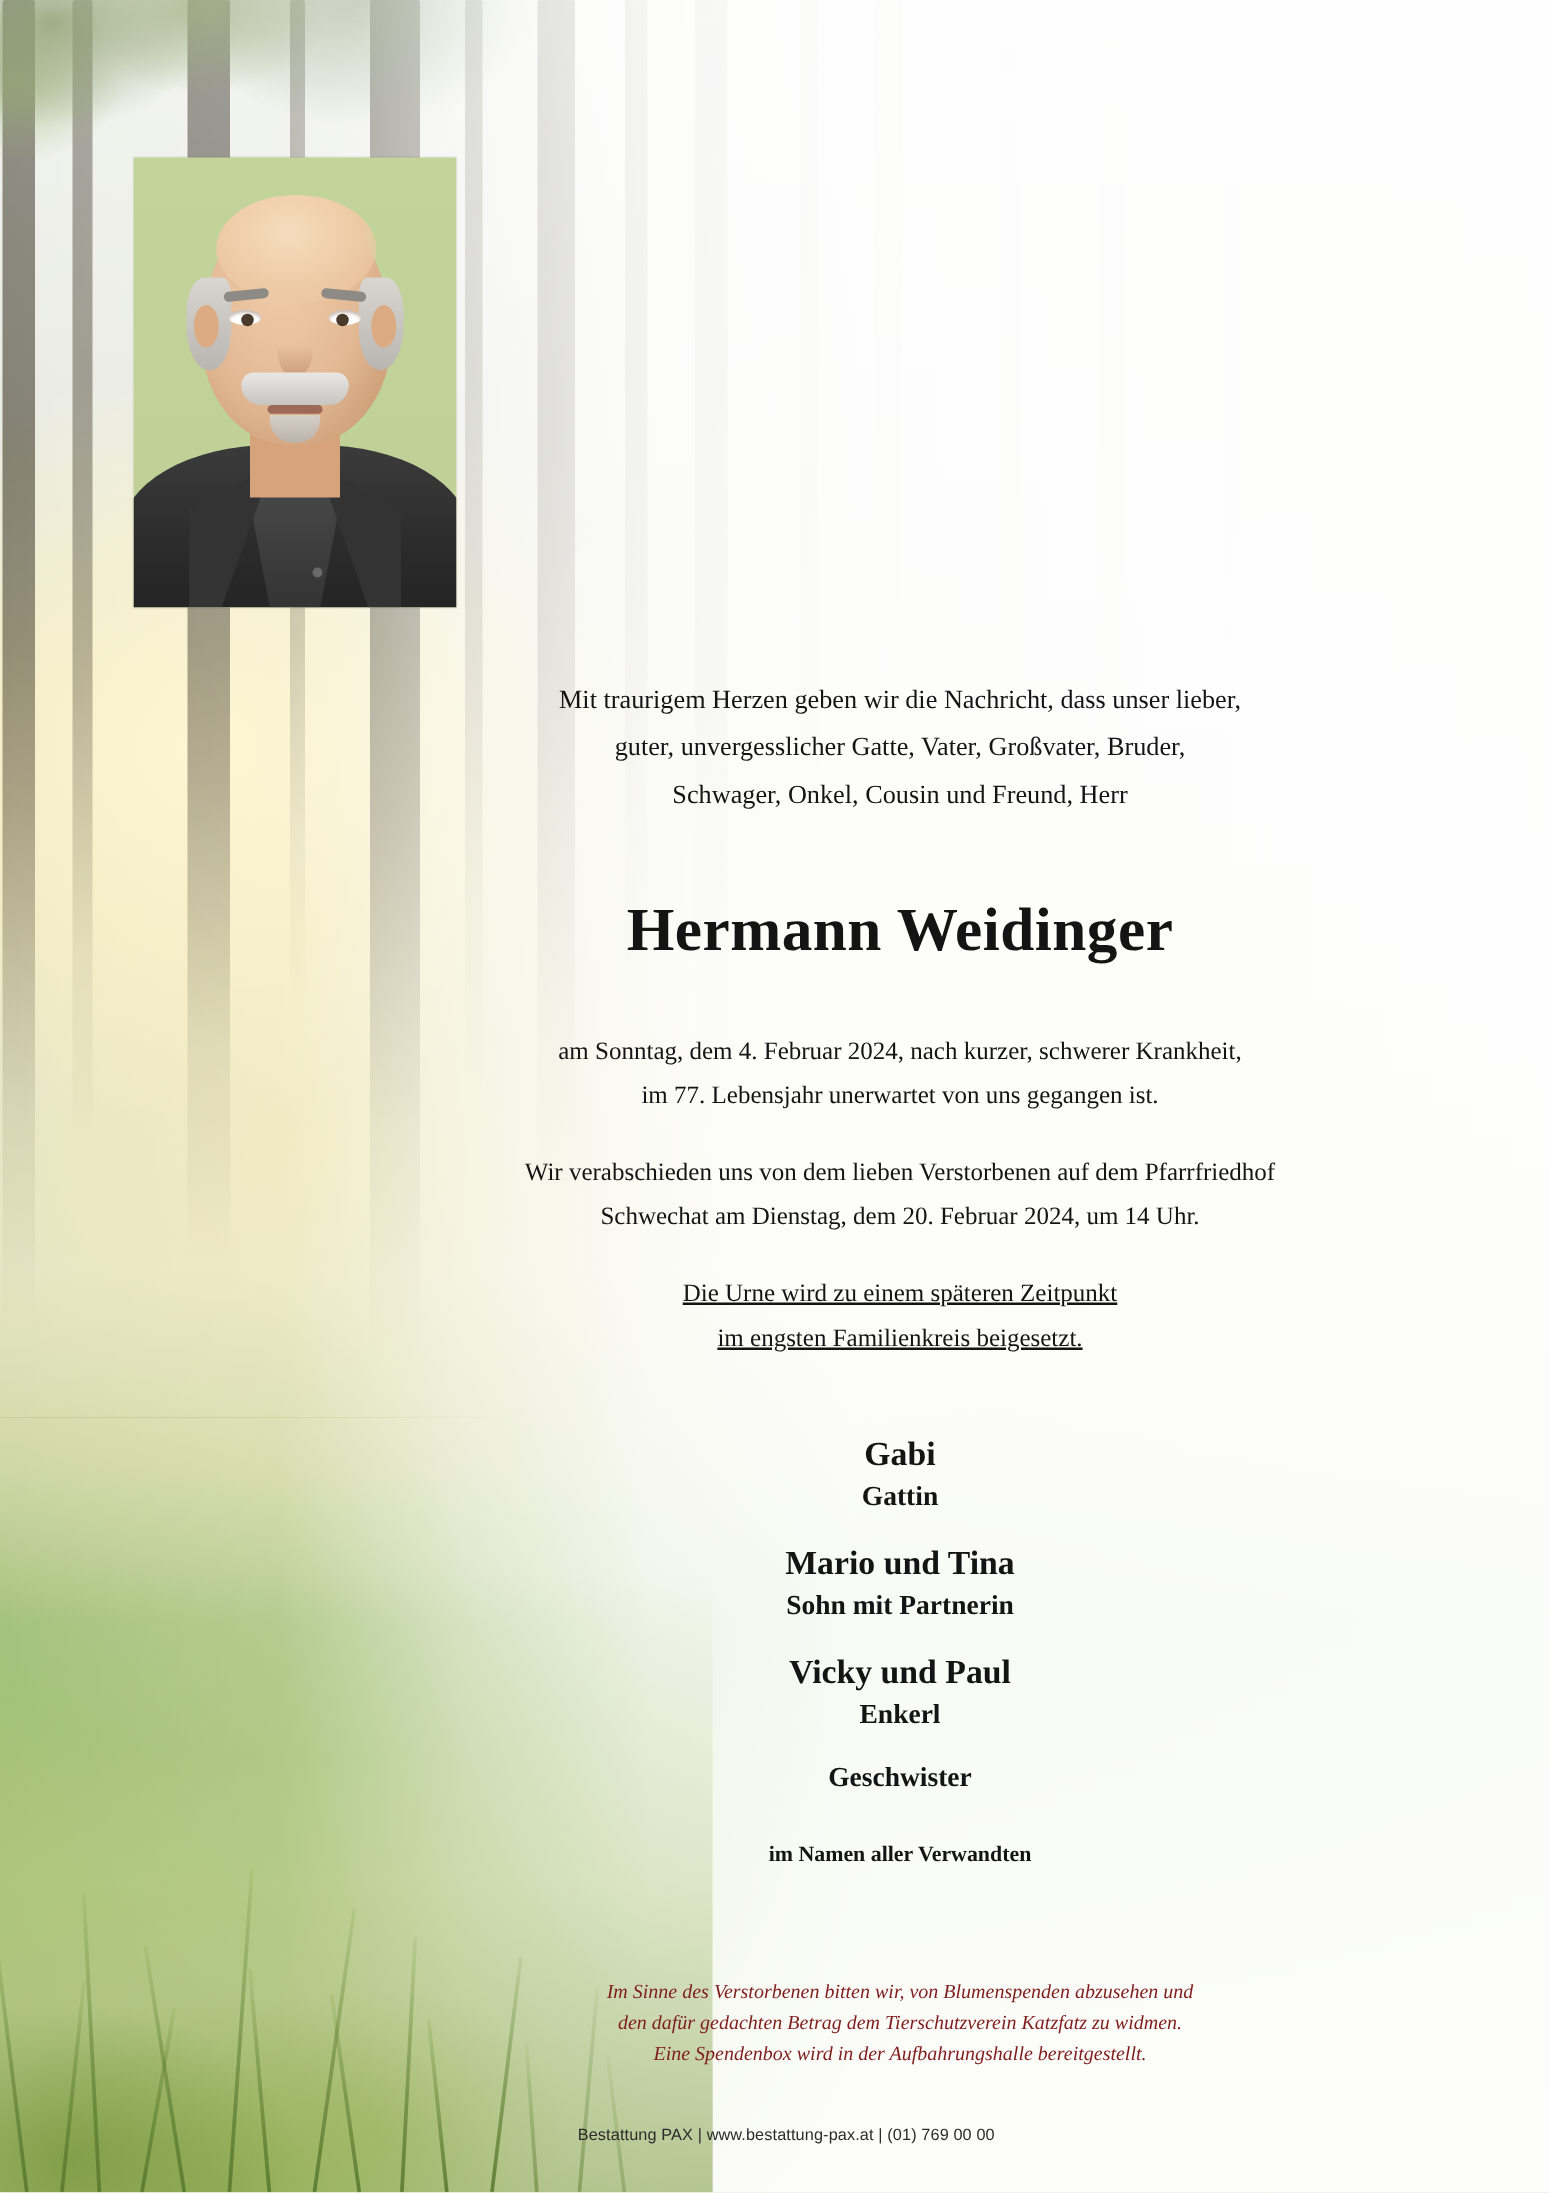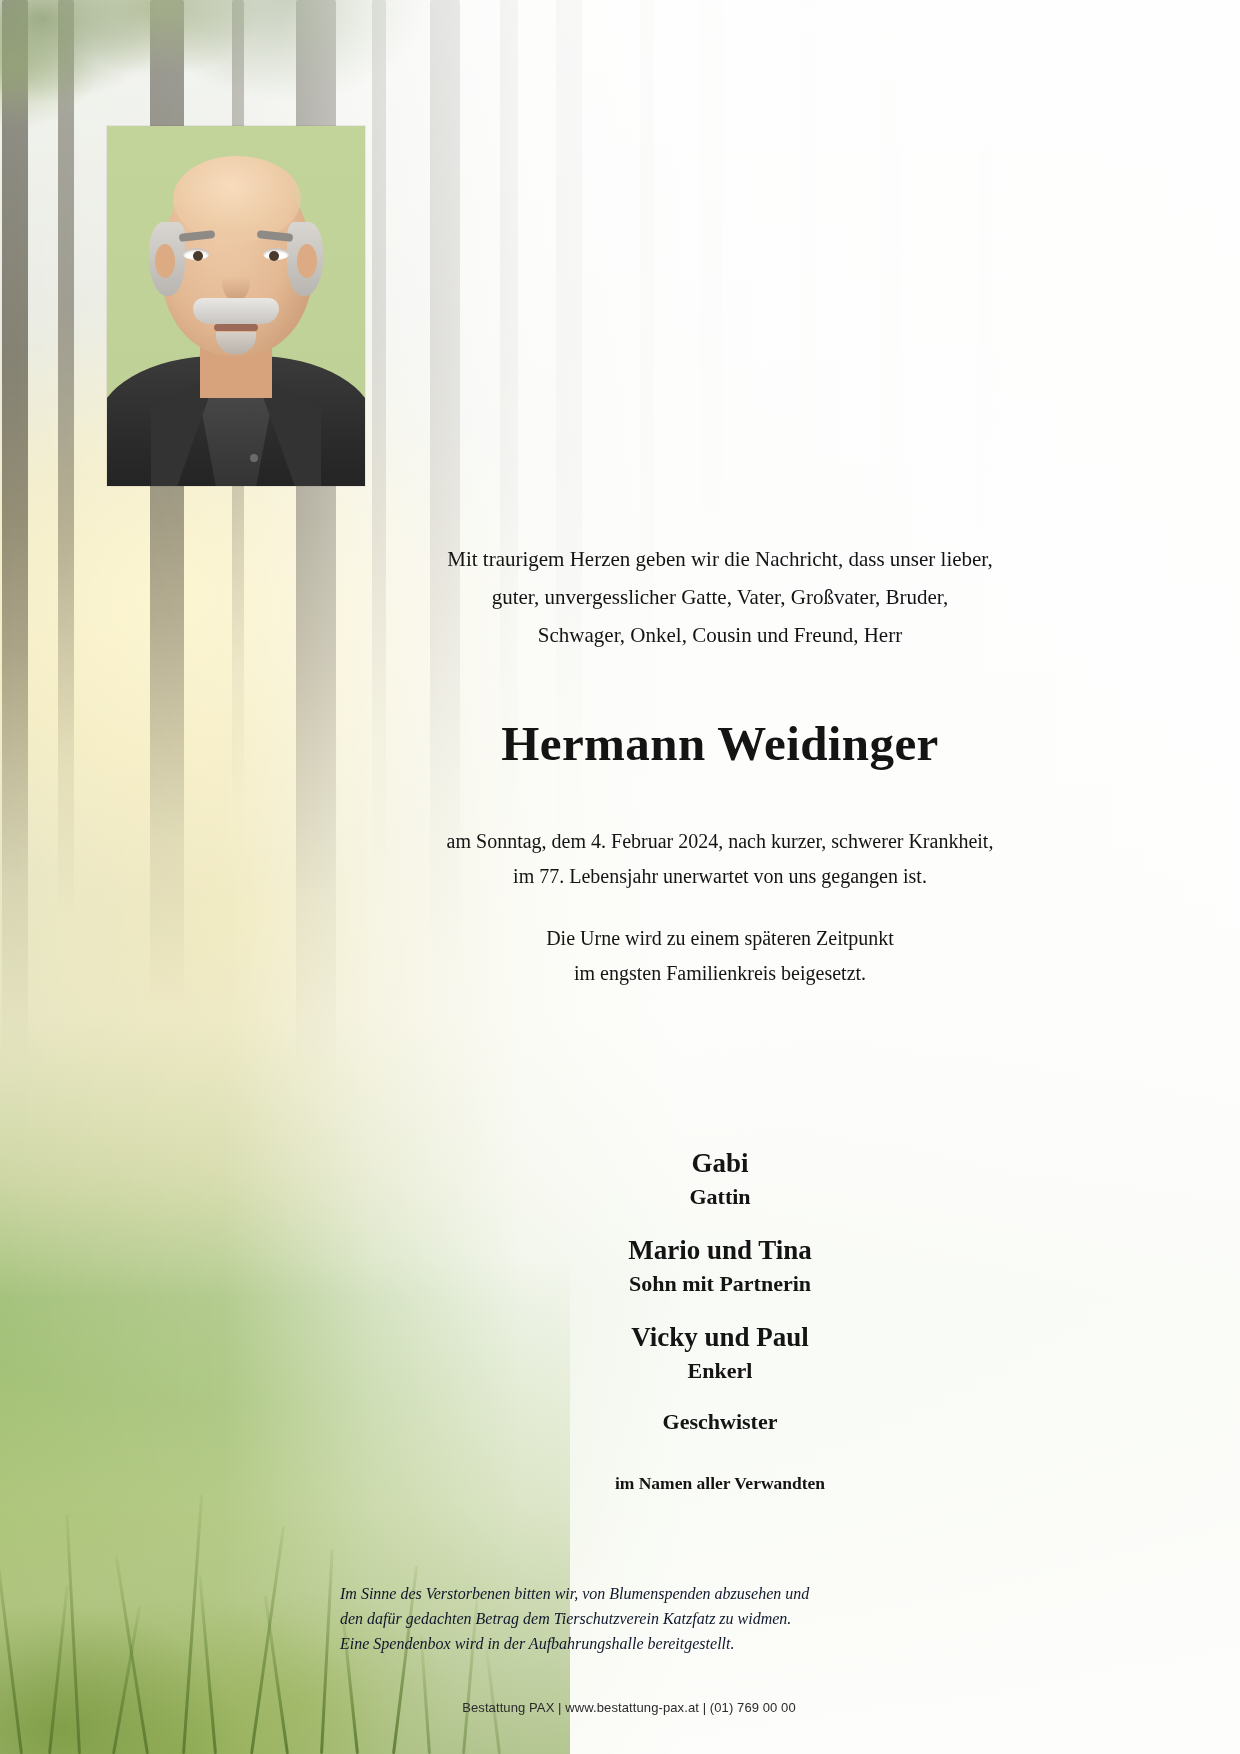--- a/index.html
+++ b/index.html
@@ -266,25 +266,25 @@
     font-size: 17.5px;
     font-weight: bold;
     margin-top: 36px;
   }
 
   .note {
     position: absolute;
     left: 340px;
     top: 1582px;
     width: 760px;
-    text-align: left;
+    text-align: center;
     font-style: italic;
     font-size: 16px;
     line-height: 1.55;
-    color: #0f172a;
+    color: #7f1d1d;
   }
 
   .footer {
     position: absolute;
     left: 18px; right: 0;
     top: 1700px;
     text-align: center;
     font-family: "Liberation Sans", sans-serif;
     font-size: 13px;
     color: #2b2b2b;
@@ -366,21 +366,23 @@
     <div class="intro">
       <div>Mit traurigem Herzen geben wir die Nachricht, dass unser lieber,</div>
       <div>guter, unvergesslicher Gatte, Vater, Großvater, Bruder,</div>
       <div>Schwager, Onkel, Cousin und Freund, Herr</div>
     </div>
 
     <div class="deceased-name">Hermann Weidinger</div>
 
     <div class="para" style="white-space: pre-line;">am Sonntag, dem 4. Februar 2024, nach kurzer, schwerer Krankheit,
 im 77. Lebensjahr unerwartet von uns gegangen ist.</div>
-    <div class="para" style="white-space: pre-line;">Die Urne wird zu einem späteren Zeitpunkt
+    <div class="para" style="white-space: pre-line;">Wir verabschieden uns von dem lieben Verstorbenen auf dem Pfarrfriedhof
+Schwechat am Dienstag, dem 20. Februar 2024, um 14 Uhr.</div>
+    <div class="para" style="white-space: pre-line; text-decoration: underline;">Die Urne wird zu einem späteren Zeitpunkt
 im engsten Familienkreis beigesetzt.</div>
   </div>
 
   <div class="family">
     <div class="fam-group">
       <div class="fam-names">Gabi</div>
       <div class="fam-rel">Gattin</div>
     </div>
     <div class="fam-group">
       <div class="fam-names">Mario und Tina</div>

